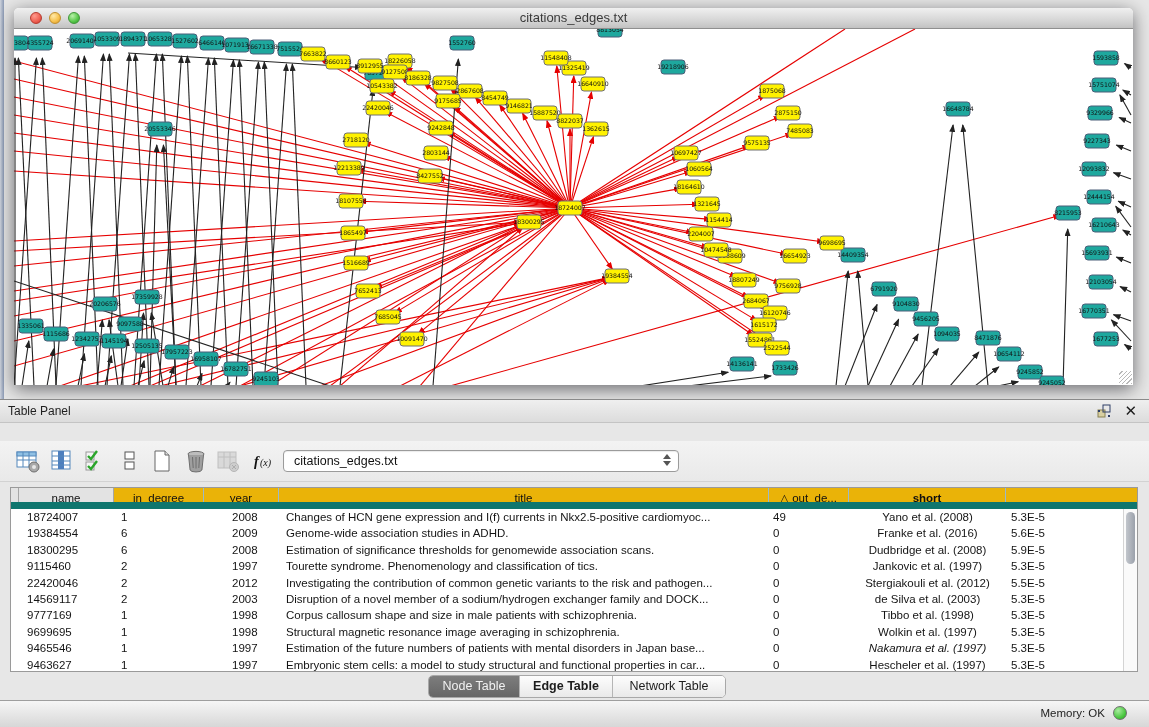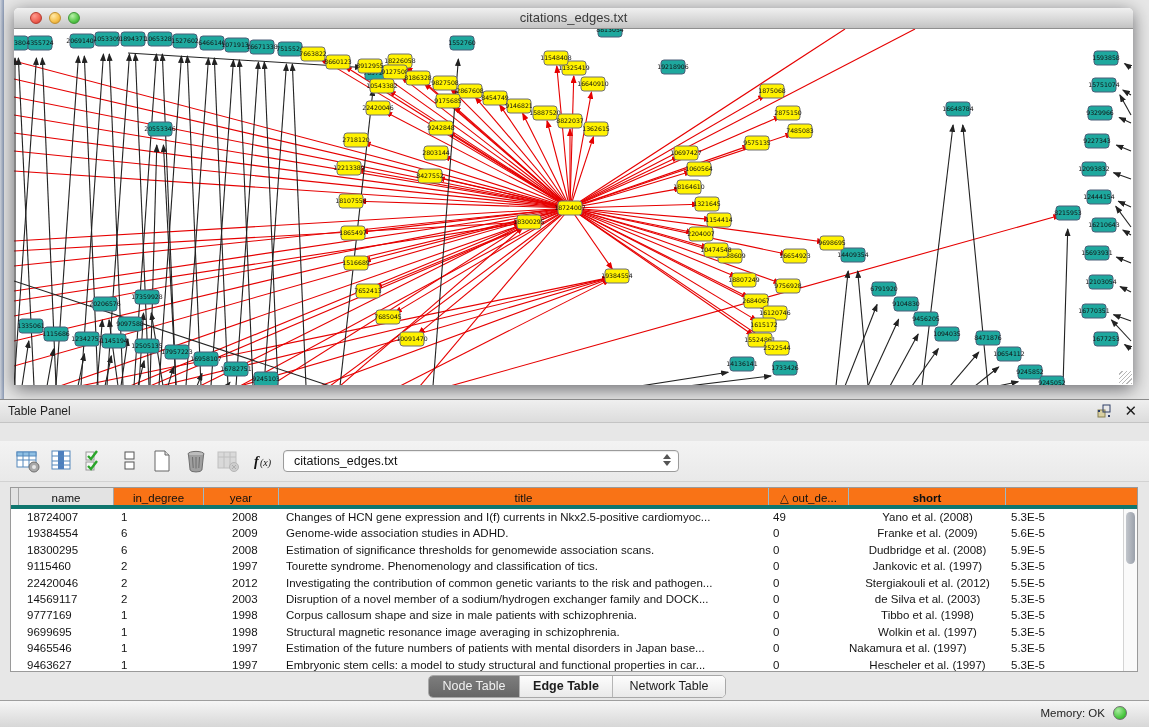--- a/index.html
+++ b/index.html
@@ -38,21 +38,21 @@
   .tb-ic{position:absolute;top:6px;width:28px;height:28px;display:flex;align-items:center;justify-content:center;}
   .combo{position:absolute;left:283px;top:9px;width:396px;height:22px;background:#fff;
     border:1px solid #9b9b9b;border-radius:4px;box-sizing:border-box;box-shadow:inset 0 1px 1px rgba(0,0,0,.08);}
   .combo .val{position:absolute;left:10px;top:3px;font-size:12.5px;color:#111;}
   .combo .steppers{position:absolute;right:7px;top:3px;display:flex;flex-direction:column;gap:2px;}
   .combo .up{width:0;height:0;border-left:4px solid transparent;border-right:4px solid transparent;border-bottom:5px solid #555;}
   .combo .dn{width:0;height:0;border-left:4px solid transparent;border-right:4px solid transparent;border-top:5px solid #555;}
   
   .tablewrap{position:absolute;left:10px;top:487px;width:1128px;height:185px;background:#fff;
     border:1px solid #9a9a9a;box-sizing:border-box;overflow:hidden;}
-  .thead{display:flex;height:21px;background:#f97316;border-bottom:4px solid #0f766e;box-sizing:border-box;}
+  .thead{display:flex;height:21px;background:#eab308;border-bottom:7px solid #0f766e;box-sizing:border-box;}
   .th{font-size:11.5px;color:#101010;text-align:center;line-height:20px;box-sizing:border-box;
       border-right:1px solid #9ab9c9;overflow:hidden;white-space:nowrap;}
   .th.gray{background:#e3e3e3;border-right:1px solid #a6a6a6;}
   .tbody .tr{display:flex;height:16.4px;line-height:16.4px;font-size:11.5px;color:#141414;}
   .td{box-sizing:border-box;overflow:hidden;white-space:nowrap;}
   .scrollbar{position:absolute;right:0;top:21px;bottom:0;width:14px;background:#fafafa;border-left:1px solid #d4d4d4;box-sizing:border-box;}
   .thumb{position:absolute;left:2px;top:3px;width:9px;height:52px;border-radius:5px;
     background:linear-gradient(90deg,#c2c6cc,#9ba1ab);}
   
   .tabs{position:absolute;left:428px;top:675px;height:21px;display:flex;border:1px solid #a8a8a8;
@@ -783,21 +783,21 @@
         <div class="td" style="width: 157px; text-align: center;">Yano et al. (2008)</div>
         <div class="td" style="width: 91px; padding-left: 5px;">5.3E-5</div>
       </div>
       <div class="tr">
         <div class="td" style="width: 8px;"></div>
         <div class="td" style="width: 95px; padding-left: 8px;">19384554</div>
         <div class="td" style="width: 90px; padding-left: 7px;">6</div>
         <div class="td" style="width: 75px; padding-left: 28px;">2009</div>
         <div class="td" style="width: 490px; padding-left: 7px;">Genome-wide association studies in ADHD.</div>
         <div class="td" style="width: 80px; padding-left: 4px;">0</div>
-        <div class="td" style="width: 157px; text-align: center;">Franke et al. (2009)</div>
+        <div class="td" style="width: 157px; text-align: center;">Franke et al. (2016)</div>
         <div class="td" style="width: 91px; padding-left: 5px;">5.6E-5</div>
       </div>
       <div class="tr">
         <div class="td" style="width: 8px;"></div>
         <div class="td" style="width: 95px; padding-left: 8px;">18300295</div>
         <div class="td" style="width: 90px; padding-left: 7px;">6</div>
         <div class="td" style="width: 75px; padding-left: 28px;">2008</div>
         <div class="td" style="width: 490px; padding-left: 7px;">Estimation of significance thresholds for genomewide association scans.</div>
         <div class="td" style="width: 80px; padding-left: 4px;">0</div>
         <div class="td" style="width: 157px; text-align: center;">Dudbridge et al. (2008)</div>
@@ -853,21 +853,21 @@
         <div class="td" style="width: 157px; text-align: center;">Wolkin et al. (1997)</div>
         <div class="td" style="width: 91px; padding-left: 5px;">5.3E-5</div>
       </div>
       <div class="tr">
         <div class="td" style="width: 8px;"></div>
         <div class="td" style="width: 95px; padding-left: 8px;">9465546</div>
         <div class="td" style="width: 90px; padding-left: 7px;">1</div>
         <div class="td" style="width: 75px; padding-left: 28px;">1997</div>
         <div class="td" style="width: 490px; padding-left: 7px;">Estimation of the future numbers of patients with mental disorders in Japan base...</div>
         <div class="td" style="width: 80px; padding-left: 4px;">0</div>
-        <div class="td" style="width: 157px; text-align: left;">Nakamura et al. (1997)</div>
+        <div class="td" style="width: 157px; text-align: center; font-style: italic;">Nakamura et al. (1997)</div>
         <div class="td" style="width: 91px; padding-left: 5px;">5.3E-5</div>
       </div>
       <div class="tr">
         <div class="td" style="width: 8px;"></div>
         <div class="td" style="width: 95px; padding-left: 8px;">9463627</div>
         <div class="td" style="width: 90px; padding-left: 7px;">1</div>
         <div class="td" style="width: 75px; padding-left: 28px;">1997</div>
         <div class="td" style="width: 490px; padding-left: 7px;">Embryonic stem cells: a model to study structural and functional properties in car...</div>
         <div class="td" style="width: 80px; padding-left: 4px;">0</div>
         <div class="td" style="width: 157px; text-align: center;">Hescheler et al. (1997)</div>

